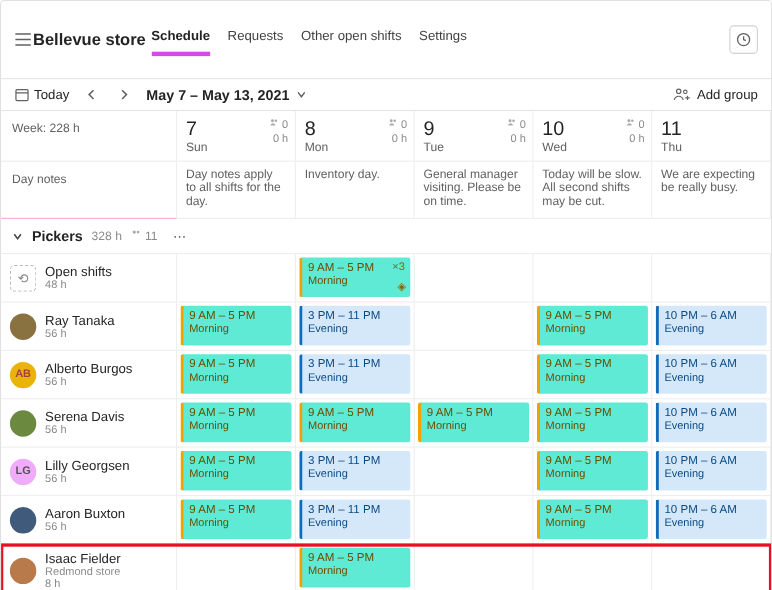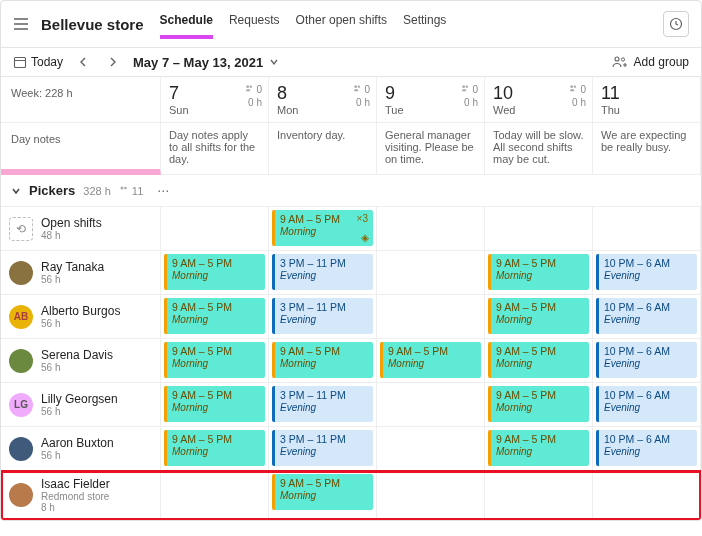--- a/index.html
+++ b/index.html
@@ -1,54 +1,54 @@
 <!DOCTYPE html>
 <html><head>
 <meta charset="utf-8">
 <style>
   * { box-sizing: border-box; margin: 0; padding: 0; }
   body { font-family: "Segoe UI", -apple-system, sans-serif; font-size: 12px; color: #242424; background: #fff; width: 702px; }
   .app { border: 1px solid #e1e1e1; border-radius: 4px; overflow: hidden; }
-  .topbar { display: flex; align-items: center; padding: 8px 12px; border-bottom: 1px solid #e5e5e5; gap: 12px; }
+  .topbar { display: flex; align-items: center; padding: 20px 12px; border-bottom: 1px solid #e5e5e5; gap: 1px; }
   .hamburger { width: 16px; height: 16px; cursor: pointer; }
   .store-name { font-weight: 700; font-size: 15px; }
   .tabs { display: flex; gap: 16px; margin-left: 4px; font-size: 12px; }
   .tab { padding: 4px 0 8px; cursor: pointer; color: #424242; }
   .tab.active { border-bottom: 4px solid #d946ef; color: #242424; font-weight: 600; }
   .clock-btn { margin-left: auto; width: 26px; height: 26px; border: 1px solid #d1d1d1; border-radius: 4px; display: flex; align-items: center; justify-content: center; cursor: pointer; }
 
   .toolbar { display: flex; align-items: center; padding: 6px 12px; gap: 10px; border-bottom: 1px solid #e5e5e5; }
   .today-btn { display: flex; align-items: center; gap: 4px; cursor: pointer; font-size: 12px; }
   .nav-arrow { cursor: pointer; padding: 2px 4px; color: #616161; }
   .date-range { font-weight: 600; font-size: 13px; display: flex; align-items: center; gap: 6px; cursor: pointer; text-align: center; }
   .add-group { margin-left: auto; display: flex; align-items: center; gap: 6px; cursor: pointer; font-size: 12px; }
 
   .grid { display: grid; grid-template-columns: 160px repeat(5, 1fr); }
   .hdrcell { border-right: 1px solid #eee; border-bottom: 1px solid #eee; padding: 6px 8px; position: relative; }
   .week-hours { border-right: 1px solid #eee; border-bottom: 1px solid #eee; padding: 10px 10px; font-size: 11px; color: #616161; }
   .day-num { font-size: 18px; font-weight: 400; }
   .day-name { font-size: 11px; color: #616161; }
   .day-stats { position: absolute; top: 6px; right: 6px; font-size: 10px; color: #8a8a8a; text-align: right; line-height: 1.3; }
-  .daynotes-label { border-right: 1px solid #eee; border-bottom: 6px solid #f9a8d4; padding: 10px; font-size: 11px; color: #616161; }
+  .daynotes-label { border-right: 1px solid #eee; border-bottom: 1px solid #f9a8d4; padding: 10px; font-size: 11px; color: #616161; }
 
   .group-row { grid-column: 1 / -1; display: flex; align-items: center; padding: 8px 10px; border-bottom: 1px solid #eee; gap: 8px; }
   .group-name { font-weight: 700; font-size: 13px; }
   .group-meta { font-size: 11px; color: #8a8a8a; }
   .more { cursor: pointer; padding: 0 6px; color: #616161; }
 
   .rowcell { border-right: 1px solid #eee; border-bottom: 1px solid #eee; padding: 3px; min-height: 44px; }
   .person-cell { display: flex; align-items: center; gap: 8px; padding: 6px 8px; border-right: 1px solid #eee; border-bottom: 1px solid #eee; }
   .avatar { width: 24px; height: 24px; border-radius: 50%; display: flex; align-items: center; justify-content: center; font-size: 10px; font-weight: 600; color: #fff; }
   .open-icon { width: 24px; height: 24px; border: 1px dashed #bdbdbd; border-radius: 4px; display: flex; align-items: center; justify-content: center; color: #8a8a8a; font-size: 12px; }
   .p-name { font-size: 12px; }
   .p-sub { font-size: 10px; color: #8a8a8a; }
 
   .shift { border-radius: 2px; padding: 3px 5px; font-size: 10.5px; line-height: 1.25; position: relative; height: 36px; cursor: pointer; }
   .shift .time { font-weight: 400; }
-  .shift .label { font-size: 10px; font-style: italic; }
+  .shift .label { font-size: 10px; }
   .morning { background: #5eead4; border-left: 3px solid #f2a100; color: #6b4e00; }
   .evening { background: #d5e8fa; border-left: 3px solid #0f6cbd; color: #0b4a82; }
   .shift .badge { position: absolute; top: 3px; right: 5px; font-size: 10px; color: #8a6600; }
   .shift .pin { position: absolute; bottom: 2px; right: 4px; font-size: 10px; color: #8a6600; }
 
   .highlight-row { outline: 3px solid #e81123; outline-offset: -2px; grid-column: 1 / -1; display: grid; grid-template-columns: 160px repeat(5, 1fr); }
 
   svg { display: block; }
 </style>
 </head>

